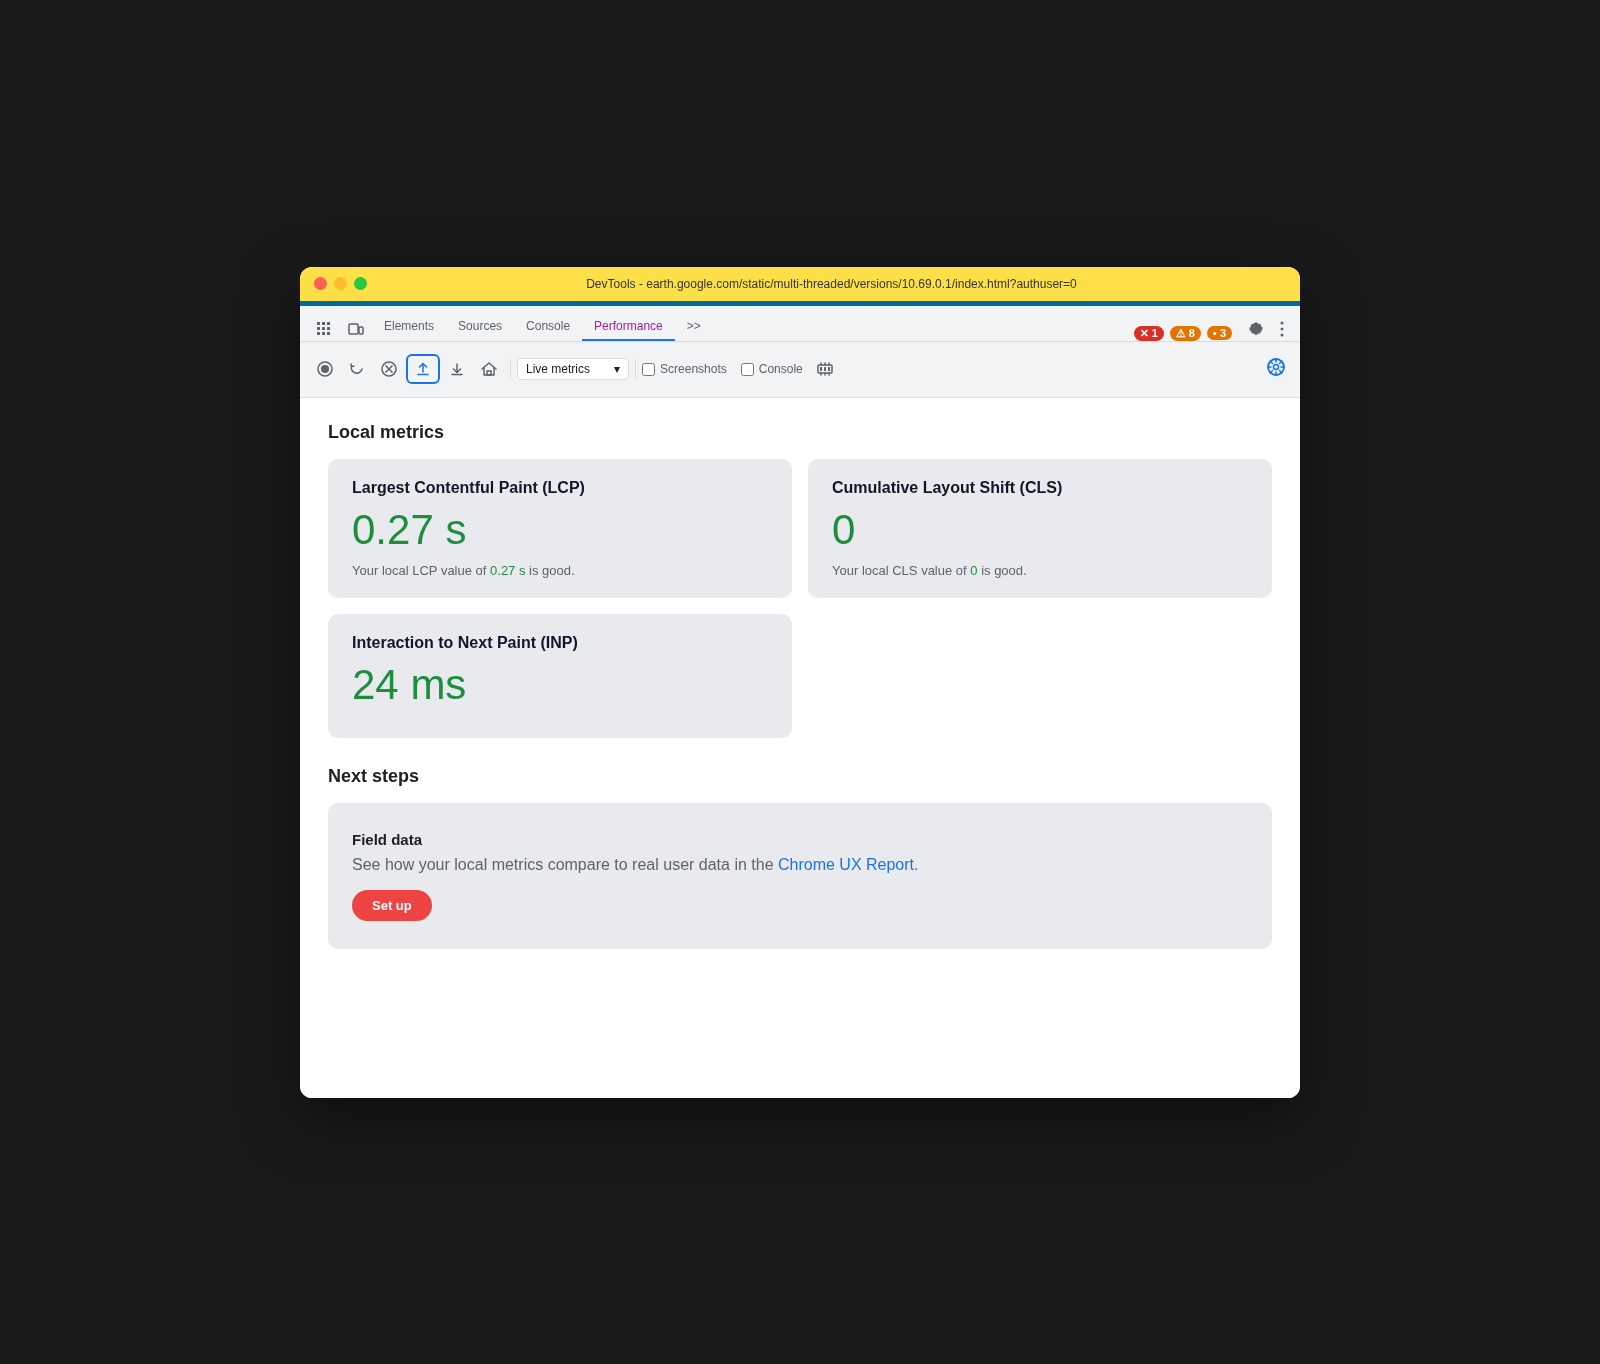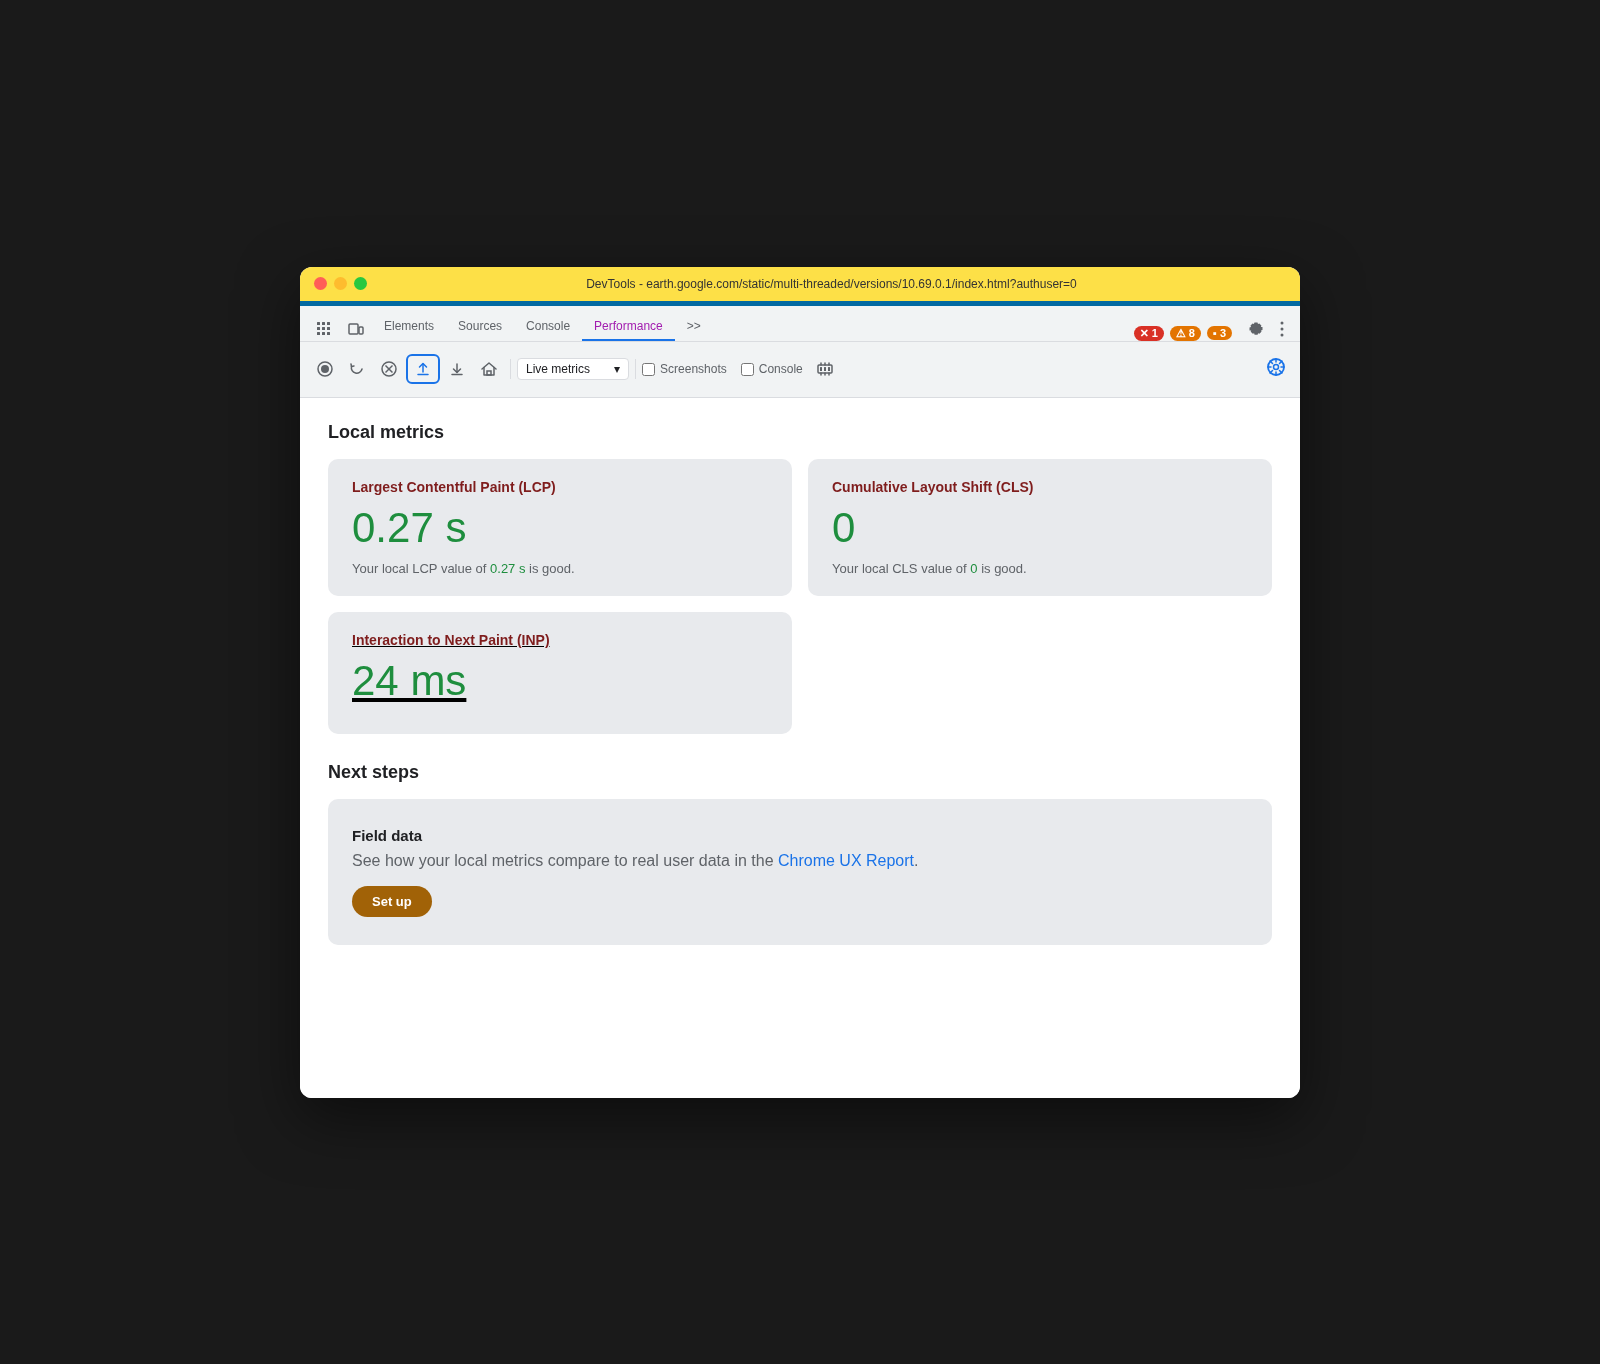--- a/index.html
+++ b/index.html
@@ -206,23 +206,23 @@
       border-radius: 10px;
       padding: 20px 24px;
     }
     .metric-card-full {
       background: #e8eaed;
       border-radius: 10px;
       padding: 20px 24px;
       margin-bottom: 0;
     }
     .metric-name {
-      font-size: 14px;
-      font-weight: 600;
-      color: #7f1d1d;
+      font-size: 16px;
+      font-weight: 600;
+      color: #0f172a;
       margin-bottom: 10px;
     }
     .metric-value {
       font-size: 42px;
       font-weight: 400;
       color: #1e8e3e;
       margin-bottom: 10px;
       line-height: 1.1;
     }
     .metric-desc {
@@ -249,21 +249,21 @@
     .field-data-desc {
       font-size: 16px;
       color: #5f6368;
       margin-bottom: 16px;
     }
     .field-data-desc a {
       color: #1a73e8;
       text-decoration: none;
     }
     .setup-btn {
-      background: #a16207;
+      background: #ef4444;
       color: white;
       border: none;
       border-radius: 20px;
       padding: 8px 20px;
       font-size: 13px;
       font-weight: 600;
       cursor: pointer;
     }
   </style>
 </head>
@@ -435,21 +435,21 @@
 
       <div class="metric-card">
         <div class="metric-name">Cumulative Layout Shift (CLS)</div>
         <div class="metric-value">0</div>
         <div class="metric-desc">
           <span>Your local CLS value of </span><span class="highlight">0</span><span> is good.</span>
         </div>
       </div>
     </div>
 
-    <div class="metric-card-full" style="width: calc(50% - 8px); text-decoration: underline;">
+    <div class="metric-card-full" style="width: calc(50% - 8px);">
       <div class="metric-name">Interaction to Next Paint (INP)</div>
       <div class="metric-value">24 ms</div>
     </div>
 
     <div class="next-steps-section">
       <h2 class="section-title">Next steps</h2>
       <div class="field-data-card">
         <div class="field-data-title">Field data</div>
         <div class="field-data-desc">
           <span>See how your local metrics compare to real user data in the </span><a href="#">Chrome UX Report</a><span>.</span>

